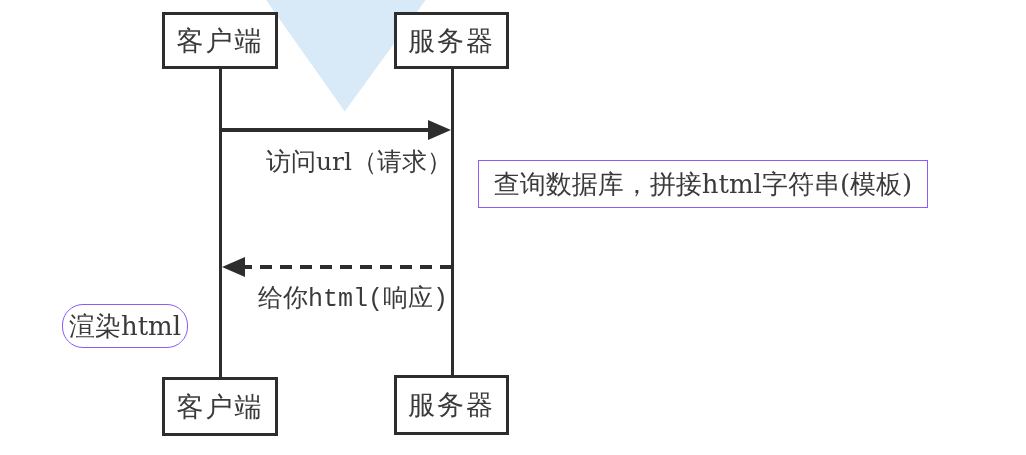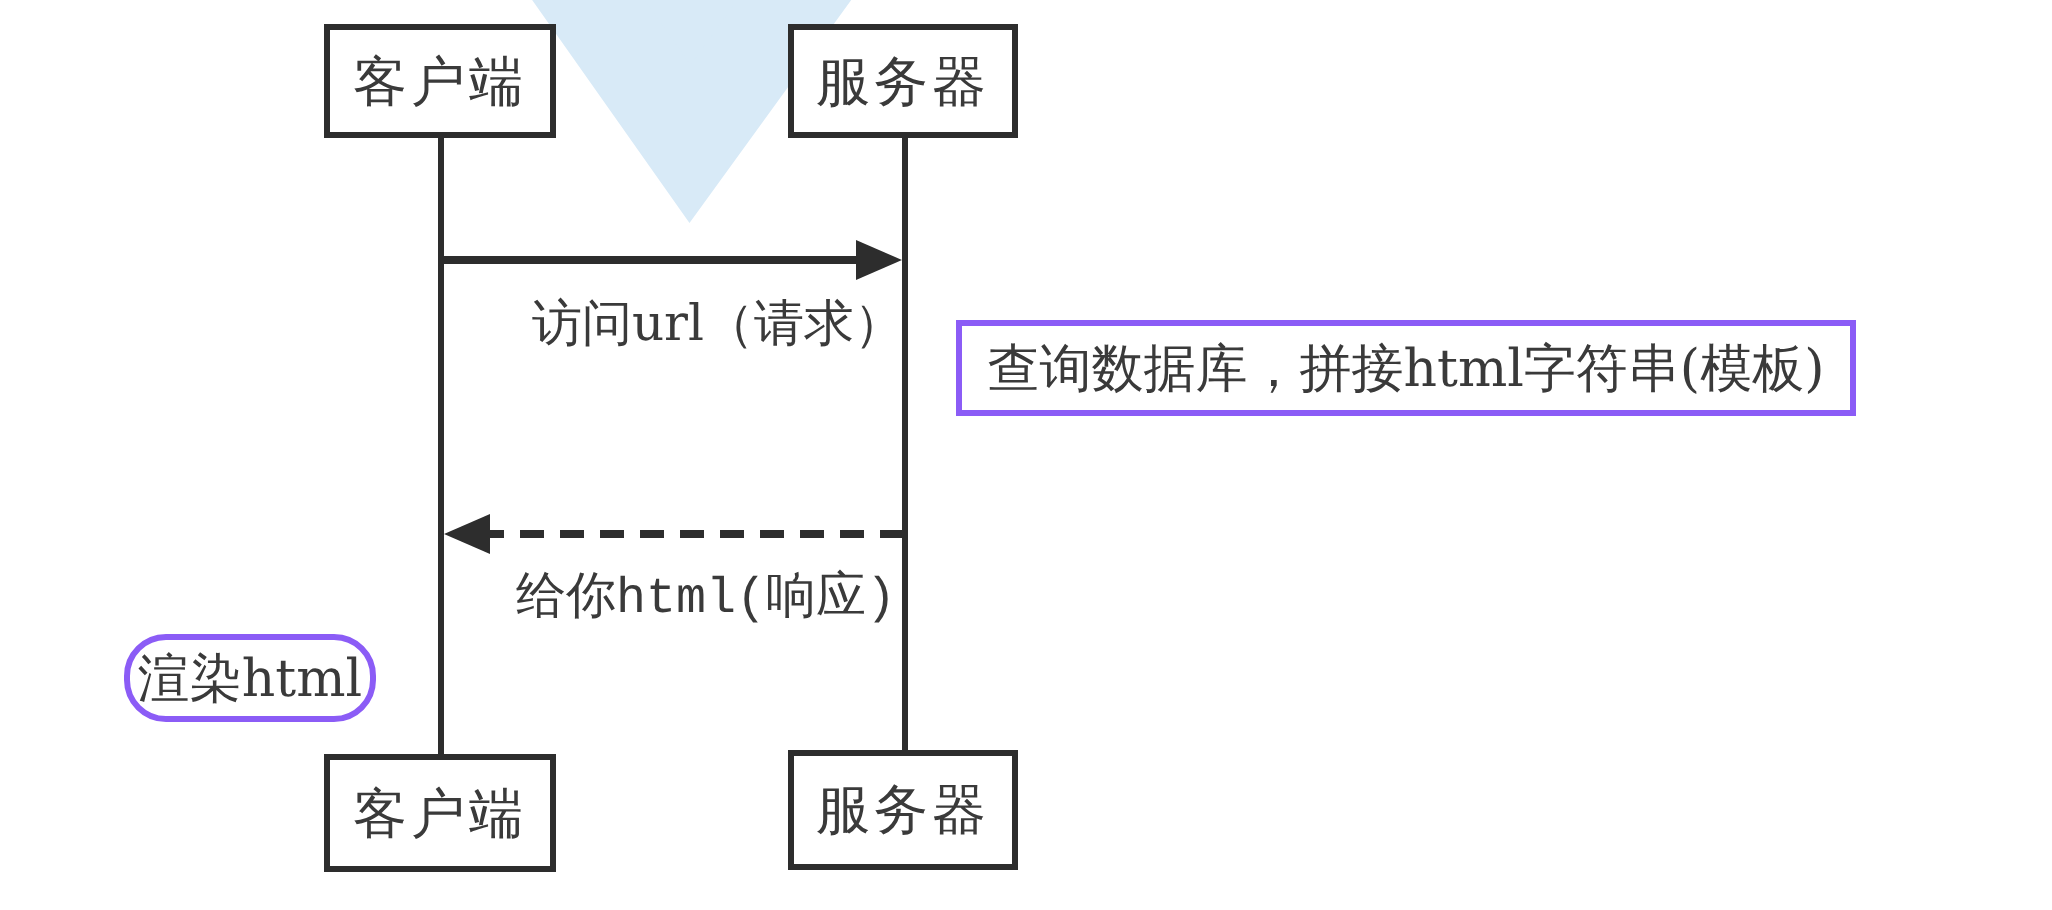--- a/index.html
+++ b/index.html
@@ -17,21 +17,21 @@
     border:3px solid #2d2d2d;
     background:#ffffff;
     display:flex;align-items:center;justify-content:center;
     font-size:27px;
     letter-spacing:2px;
     box-sizing:border-box;
     z-index:3;
   }
   .note{
     position:absolute;
-    border:3px solid #8b5cf6;
+    border:1px solid #8b5cf6;
     background:#ffffff;
     display:flex;align-items:center;justify-content:center;
     font-size:26px;
     box-sizing:border-box;
     white-space:nowrap;
     z-index:3;
   }
   .lifeline{
     position:absolute;
     width:3px;
@@ -86,17 +86,17 @@
       <polygon points="222,267 245,257 245,277" fill="#2d2d2d"></polygon>
     </g>
   </svg>
 
   <div class="msg-label" style="left:222px;top:97px;width:230px;">访问url（请求）</div>
   <div class="msg-label" style="left:228px;top:233px;width:220px;font-family:Liberation Mono, monospace;">给你html(响应)</div>
 
   <div class="note" style="left:478px;top:160px;width:450px;height:48px;">
     <span>查询数据库，拼接html字符串(模板)</span>
   </div>
-  <div class="note" style="left:62px;top:317px;width:126px;height:44px;border-radius:21px;">
+  <div class="note" style="left:62px;top:304px;width:126px;height:44px;border-radius:21px;">
     <span>渲染html</span>
   </div>
 
 </div>
 
 </body></html>

